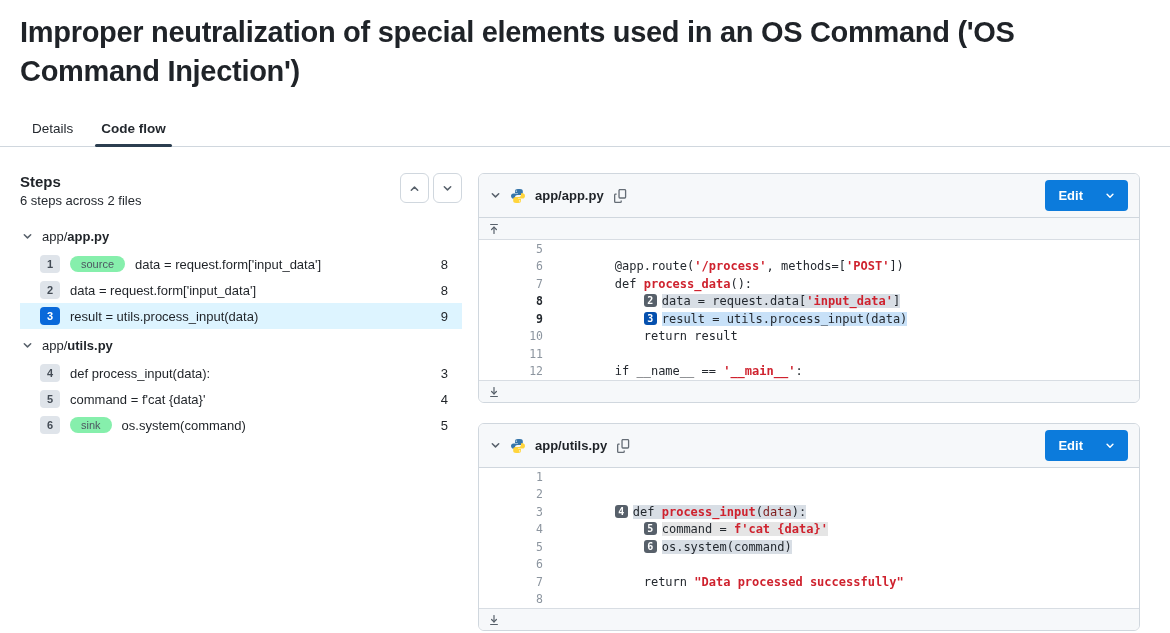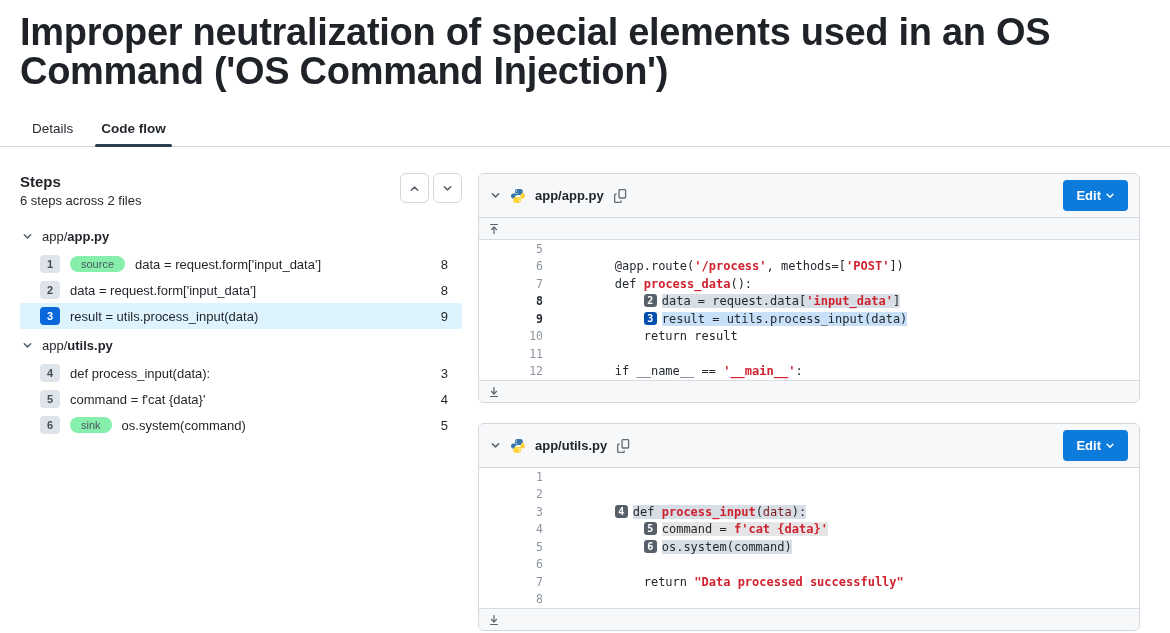--- a/index.html
+++ b/index.html
@@ -1,19 +1,19 @@
 <!DOCTYPE html>
 <html style="--accent: #0c7bdc; --selected_bg: #ddf4ff; --step_selected: #0969da; --tab_underline: #2b3d4f;"><head>
 <meta charset="utf-8">
 <style>
   *{box-sizing:border-box;margin:0;padding:0}
   html,body{width:1170px;height:633px;overflow:hidden}
   body{background:#fff;font-family:"Liberation Sans",sans-serif;color:#1f2328}
 
-  h1.page-title{font-size:38px;line-height:39px;font-weight:700;letter-spacing:-.3px;
+  h1.page-title{font-size:29px;line-height:39px;font-weight:700;letter-spacing:-.3px;
     margin:13px 40px 21px 20px;max-width:1100px}
 
   .tabs{display:flex;margin:12px 10px 0 20px;gap:4px}
   .tab{padding:9px 12px 10px;font-size:13.5px;color:#24292f;position:relative;cursor:pointer}
   .tab.active{font-weight:700}
   .tab.active::after{content:"";position:absolute;left:6px;right:6px;bottom:-1px;height:3px;
     background:var(--tab_underline,#2b3d4f);border-radius:2px}
   .divider{border-bottom:1px solid #d0d7de}
 
   .content{display:flex;align-items:flex-start;padding:26px 30px 0 20px;gap:16px}
@@ -44,21 +44,21 @@
   .step-line{margin-left:auto;flex:none;font-size:13px;padding-right:8px;color:#1f2328}
 
   
   .code-panel{flex:1;min-width:0}
   .card{border:1px solid #d0d7de;border-radius:6px;overflow:hidden;margin-bottom:20px;background:#fff}
   .card-head{display:flex;align-items:center;gap:9px;height:44px;background:#f6f8fa;
     border-bottom:1px solid #d0d7de;padding:0 11px}
   .pyicon{display:inline-flex}
   .fpath{font-size:13px;font-weight:700;color:#1f2328}
   .copy{display:inline-flex;cursor:pointer;margin-left:1px}
-  .edit-btn{margin-left:auto;display:flex;align-items:center;gap:4px;background:var(--accent,#0c7bdc);
+  .edit-btn{margin-left:auto;display:flex;align-items:center;gap:22px;background:var(--accent,#0c7bdc);
     color:#fff;border:none;border-radius:4px;padding:8px 13px;font-size:13px;font-weight:600;
     font-family:"Liberation Sans",sans-serif;cursor:pointer}
 
   .card-body{font-family:"DejaVu Sans Mono",monospace;font-size:12px}
   .expander{height:22px;background:#f6f8fa;display:flex;align-items:center;padding-left:9px;cursor:pointer}
   .expander.top{border-bottom:1px solid #d8dde3}
   .expander.bottom{border-top:1px solid #d8dde3}
   .fold{display:inline-flex}
 
   .code-row{display:flex;align-items:center;height:17.5px}

